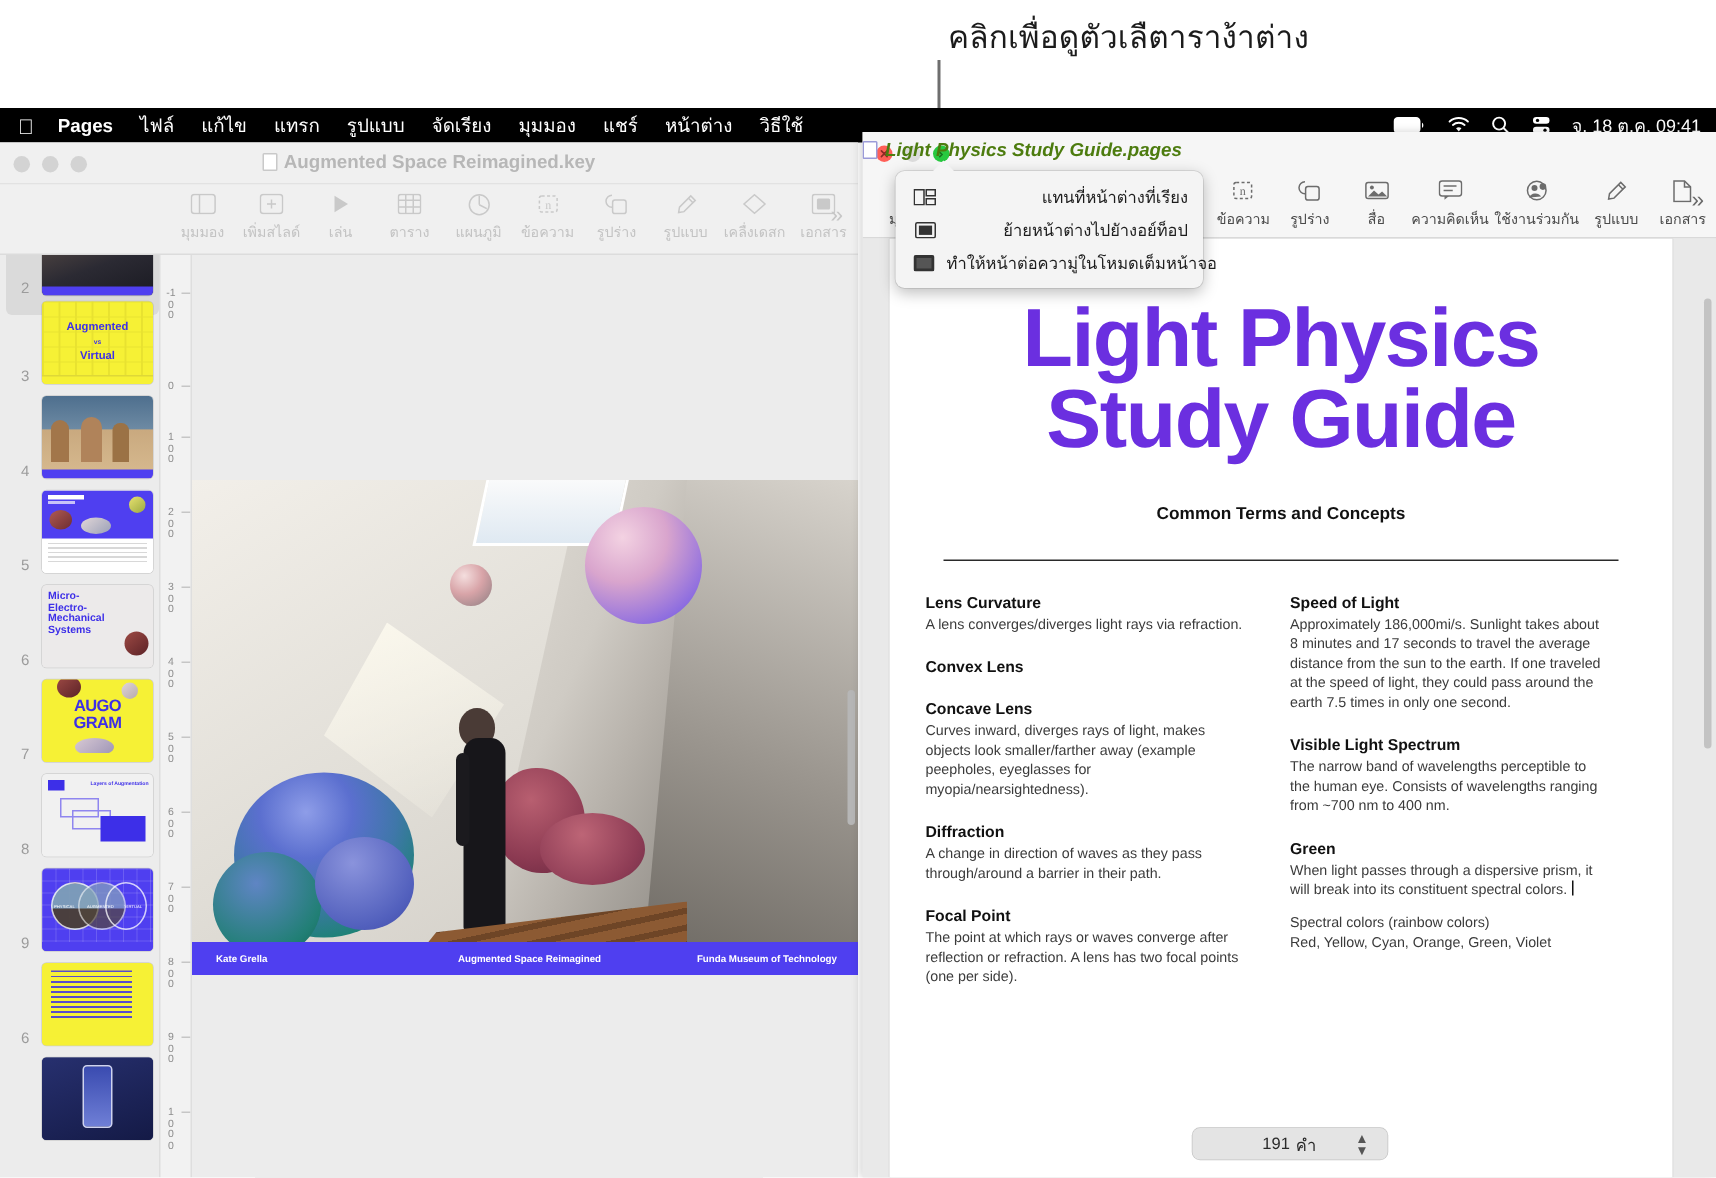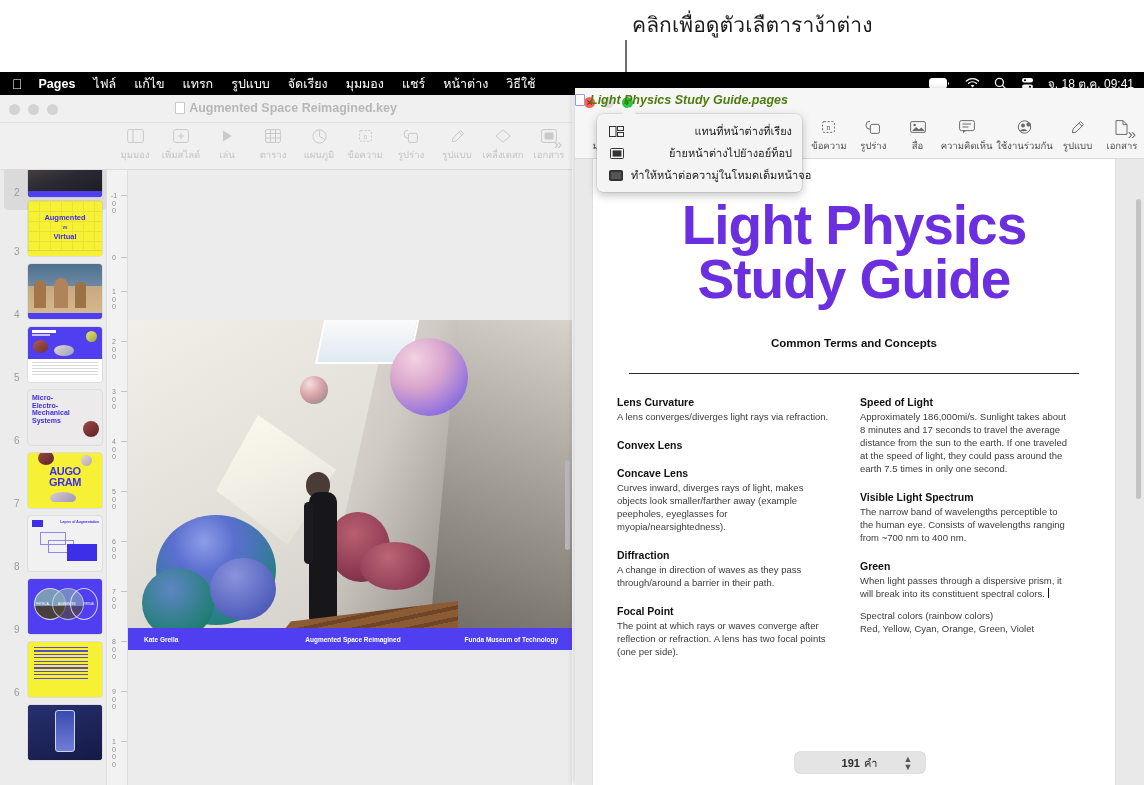--- a/index.html
+++ b/index.html
@@ -184,21 +184,21 @@
     display:inline-block; width:1px; height:10px; background:#111;
     vertical-align:-1px; margin-left:3px;
   }
   .wordcount {
     position: absolute; left: 50%; transform: translateX(-50%); bottom: 12px;
     width: 130px; height: 21px; background: #e4e4e4; border-radius: 5px;
     box-shadow: 0 0 0 .5px #c4c4c4;
     display:flex; align-items:center; justify-content:center; gap: 4px;
     font-size: 11px; color:#2a2a2a; z-index: 20;
   }
-  .wordcount .num { font-weight: bold; }
+  .wordcount .num { font-weight: normal; }
   .wordcount .stepper {
     position:absolute; right: 12px; font-size: 9px; color:#555; line-height: 8px; text-align:center;
   }
   .pg-vscroll {
     position: absolute; right: 3px; top: 40px; width: 5px; height: 300px;
     border-radius: 3px; background: #c3c3c3;
   }
 </style>
 </head>
 <body>

